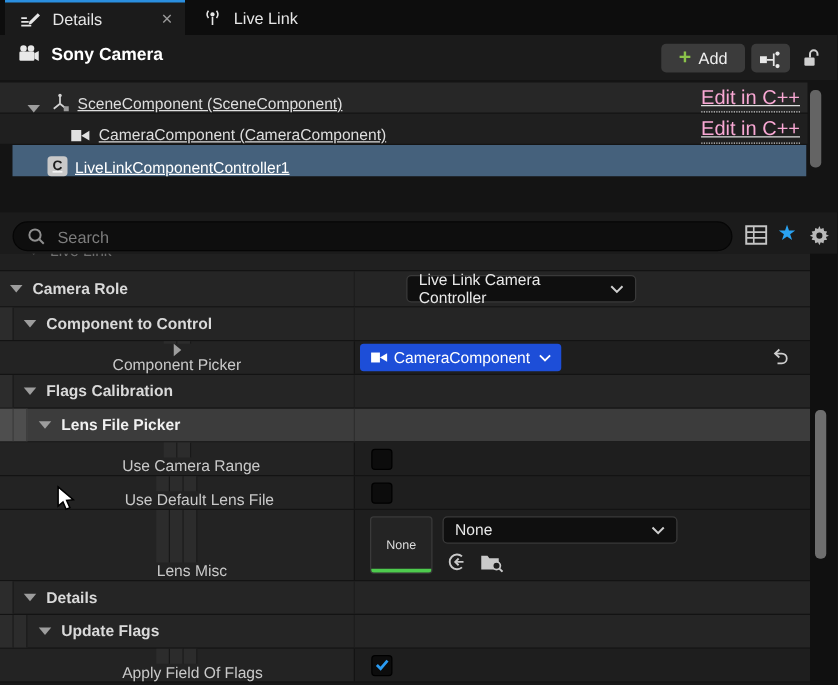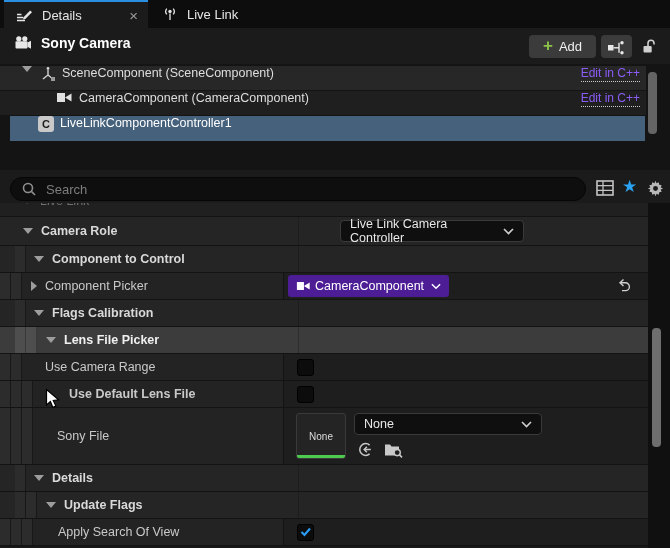--- a/index.html
+++ b/index.html
@@ -25,23 +25,23 @@
   .panel{position:absolute;left:0;top:28px;width:670px;height:520px;background:#1b1b1b;}
   .header-row{position:absolute;left:0;top:0;width:670px;height:36px;}
   .header-title{position:absolute;left:14px;top:7px;display:flex;align-items:center;gap:9px;color:#fff;font-size:14px;font-weight:700;}
   .btn{display:flex;align-items:center;justify-content:center;background:#3b3b3b;border-radius:4px;box-sizing:border-box;}
   .add-btn{position:absolute;left:529px;top:7px;width:67px;height:23px;gap:6px;color:#f0f0f0;font-size:13px;}
   .add-plus{color:#8bc34a;font-size:17px;font-weight:700;line-height:1;margin-top:-2px;}
   .node-btn{position:absolute;left:601px;top:7px;width:31px;height:23px;}
   .lock-btn{position:absolute;left:639px;top:8px;width:20px;height:21px;background:transparent;}
   
   .tree{position:absolute;left:0;top:36px;width:670px;height:106px;background:#141414;}
-  .tree-row{position:absolute;left:0;width:646px;height:24px;display:flex;align-items:flex-start;font-size:12.5px;color:#dedede;}
+  .tree-row{position:absolute;left:0;width:646px;height:24px;display:flex;align-items:flex-end;font-size:12.5px;color:#dedede;text-decoration:underline;}
   .tree-row .grow{flex:1;}
-  .edit-link{font-size:12px;color:#8b5cf6;border-bottom:1px dotted #cdcdcd;padding-bottom:1px;margin-right:6px;}
+  .edit-link{font-size:16px;color:#f9a8d4;border-bottom:1px dotted #cdcdcd;padding-bottom:1px;margin-right:6px;}
   .tri{width:0;height:0;}
   .tri.down{border-left:5px solid transparent;border-right:5px solid transparent;border-top:6px solid #9d9d9d;}
   .tri.right{border-top:5px solid transparent;border-bottom:5px solid transparent;border-left:6px solid #9d9d9d;}
   .sel-row{background:#45617c !important;color:#fff;}
   .cc-icon-box{width:16px;height:16px;border-radius:3px;background:#c9c9c9;color:#1c1c1c;
     display:flex;align-items:center;justify-content:center;font-size:11px;font-weight:700;}
   .scrollbar{position:absolute;border-radius:4px;background:#646464;}
   
   .search-zone{position:absolute;left:0;top:142px;width:670px;height:60px;background:#1b1b1b;}
   .search-pill{position:absolute;left:10px;top:7px;width:576px;height:24px;box-sizing:border-box;
@@ -53,35 +53,35 @@
   .filter-btn{position:absolute;top:38px;height:21px;display:flex;align-items:center;justify-content:center;
     border-radius:3px;font-size:12px;color:#e4e4e4;}
   .filter-misc{left:10px;width:59px;background:#3a3a3e;}
   .filter-all{left:76px;width:40px;background:#0070e0;color:#fff;}
   
   .grid{position:absolute;left:0;top:175px;width:670px;height:345px;background:#181818;}
   .rows{position:absolute;left:0;top:0;width:648px;}
   .row{position:relative;display:flex;height:26px;border-bottom:1px solid #131313;align-items:stretch;font-size:12.5px;}
   .row .name{width:284px;box-sizing:border-box;display:flex;align-items:center;border-right:1px solid #131313;color:#c9c9c9;}
   .row .value{flex:1;display:flex;align-items:center;position:relative;padding-left:13px;}
-  .row.cat{background:#252525;padding-left:15px;}
+  .row.cat{background:#252525;}
   .row.cat .name{font-weight:700;color:#d9d9d9;border-right-color:#1d1d1d;}
-  .row.leaf .name{background:#232323;}
+  .row.leaf .name{background:#232323;flex-direction:column;}
   .row.leaf .value{background:#1e1e1e;}
   .row.hovered{background:#3c3c3c;}
   .row.hovered .name{color:#f0f0f0;border-right-color:#2e2e2e;}
   .cells{display:flex;height:100%;}
   .cell{width:10px;height:100%;background:#2c2c2c;border-right:1px solid #181818;}
   .row.hovered .cell{background:#4e4e4e;border-right-color:#3a3a3a;}
   .row .tri{margin:0 8px 0 0;}
   .clipped{height:13px;overflow:hidden;background:#202020;border-bottom:1px solid #131313;position:relative;}
   .clipped .inner{position:absolute;left:22px;top:-9px;display:flex;align-items:center;gap:8px;opacity:.45;font-size:12.5px;color:#cfcfcf;}
   .dropdown{display:flex;align-items:center;justify-content:space-between;box-sizing:border-box;
     background:#0f0f0f;border:1px solid #3a3a3a;border-radius:4px;height:22px;padding:0 9px;color:#e8e8e8;font-size:12.5px;}
-  .combo{display:flex;align-items:center;gap:4px;background:#4c1d95;border-radius:3px;height:22px;padding:0 8px;color:#fff;font-size:12.5px;}
+  .combo{display:flex;align-items:center;gap:4px;background:#1d4ed8;border-radius:3px;height:22px;padding:0 8px;color:#fff;font-size:12.5px;}
   .checkbox{width:17px;height:17px;box-sizing:border-box;border-radius:3px;background:#0c0c0c;border:1px solid #000;
     display:flex;align-items:center;justify-content:center;}
   .reset-btn{position:absolute;right:16px;top:5px;}
   .lensrow{height:56px;}
   .thumb{position:absolute;left:12px;top:5px;width:50px;height:46px;box-sizing:border-box;background:#242424;
     border:1px solid #3a3a3a;border-radius:3px;display:flex;align-items:center;justify-content:center;
     color:#dcdcdc;font-size:10px;}
   .thumb .bar{position:absolute;left:0;bottom:0;width:100%;height:3px;background:#4ecb4e;border-radius:0 0 2px 2px;}
   .lens-dd{position:absolute;left:70px;top:5px;width:188px;}
   .lens-icons{position:absolute;left:72px;top:33px;display:flex;gap:11px;align-items:center;}
@@ -319,35 +319,35 @@
         </div>
       </div>
 
       <div class="row leaf">
         <div class="name">
           <span class="cells">
               <span class="cell"></span>
               <span class="cell"></span>
               <span class="cell"></span>
             </span>
-          <span style="margin-left:36px;font-weight:bold;">Use Default Lens File</span>
+          <span style="margin-left:36px;">Use Default Lens File</span>
         </div>
         <div class="value">
           <span class="checkbox"></span>
         </div>
       </div>
 
       <div class="row leaf lensrow">
         <div class="name">
           <span class="cells">
               <span class="cell"></span>
               <span class="cell"></span>
               <span class="cell"></span>
             </span>
-          <span style="margin-left:24px;">Sony File</span>
+          <span style="margin-left:24px;">Lens Misc</span>
         </div>
         <div class="value">
           <div class="thumb">
             <span>None</span>
             <span class="bar"></span>
           </div>
           <div class="dropdown lens-dd">
             <span>None</span>
             <span>
               <svg width="11" height="7" viewBox="0 0 11 7">
@@ -397,21 +397,21 @@
         <div class="value"></div>
       </div>
 
       <div class="row leaf">
         <div class="name">
           <span class="cells">
               <span class="cell"></span>
               <span class="cell"></span>
               <span class="cell"></span>
             </span>
-          <span style="margin-left:25px;">Apply Search Of View</span>
+          <span style="margin-left:25px;">Apply Field Of Flags</span>
         </div>
         <div class="value">
           <span class="checkbox">
             <svg width="12" height="10" viewBox="0 0 12 10">
                 <path d="M1.5 5l3 3 5.5-6.5" fill="none" stroke="#2a9bf2" stroke-width="2.2"></path>
               </svg>
           </span>
         </div>
       </div>
 

